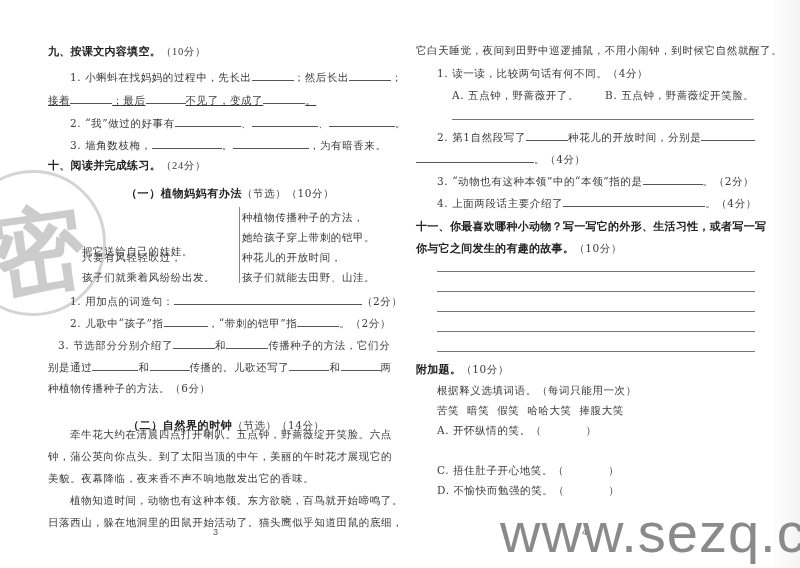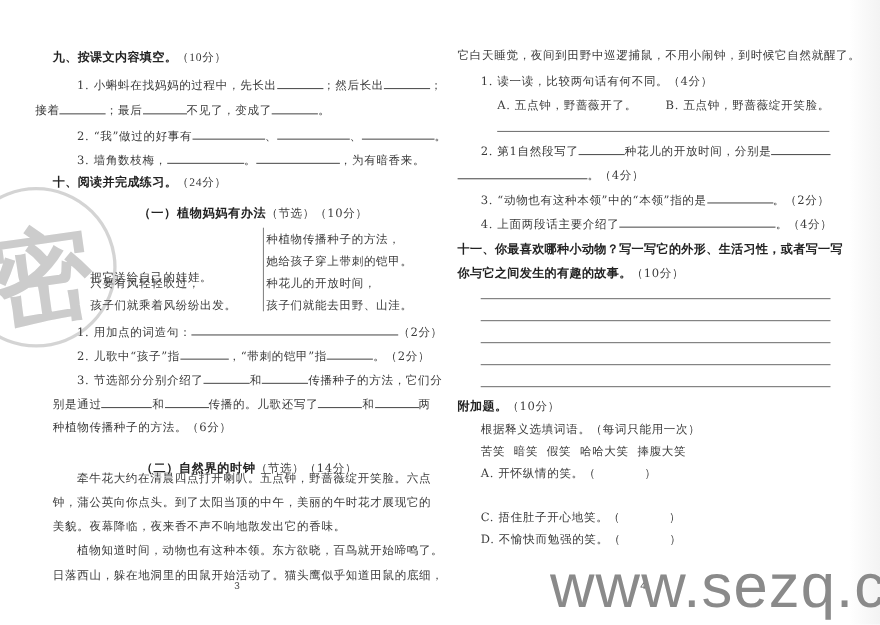--- a/index.html
+++ b/index.html
@@ -32,21 +32,21 @@
 <div class="page left">
   <div class="stamp"></div>
   <div class="stamp-char">密</div>
 
   <div class="line" style="left:48px;top:44px;">
     <span class="h">九、按课文内容填空。</span><span class="score">（10分）</span>
   </div>
   <div class="line" style="left:70px;top:70px;">
     <span>1. 小蝌蚪在找妈妈的过程中，先长出</span><span class="blank" style="width:42px"></span><span>；然后长出</span><span class="blank" style="width:42px"></span><span>；</span>
   </div>
-  <div class="line" style="left:32px;top:93px;">
+  <div class="line" style="left:48px;top:93px;text-decoration:underline;">
     <span>接着</span><span class="blank" style="width:42px"></span><span>；最后</span><span class="blank" style="width:40px"></span><span>不见了，变成了</span><span class="blank" style="width:42px"></span><span>。</span>
   </div>
   <div class="line" style="left:70px;top:116px;">
     <span>2. “我”做过的好事有</span><span class="blank" style="width:66px"></span><span>、</span><span class="blank" style="width:66px"></span><span>、</span><span class="blank" style="width:66px"></span><span>。</span>
   </div>
   <div class="line" style="left:70px;top:138px;">
     <span>3. 墙角数枝梅，</span><span class="blank" style="width:70px"></span><span>。</span><span class="blank" style="width:76px"></span><span>，为有暗香来。</span>
   </div>
 
   <div class="line" style="left:48px;top:158px;">
@@ -64,21 +64,21 @@
   <div class="line" style="left:242px;top:231px;">她给孩子穿上带刺的铠甲。</div>
   <div class="line" style="left:242px;top:251px;">种花儿的开放时间，</div>
   <div class="line" style="left:242px;top:271px;">孩子们就能去田野、山洼。</div>
 
   <div class="line" style="left:70px;top:294px;">
     <span>1. 用加点的词造句：</span><span class="blank" style="width:188px"></span><span>（2分）</span>
   </div>
   <div class="line" style="left:70px;top:316px;">
     <span>2. 儿歌中“孩子”指</span><span class="blank" style="width:44px"></span><span>，“带刺的铠甲”指</span><span class="blank" style="width:42px"></span><span>。（2分）</span>
   </div>
-  <div class="line" style="left:70px;top:338px;">
+  <div class="line" style="left:58px;top:338px;">
     <span>3. 节选部分分别介绍了</span><span class="blank" style="width:42px"></span><span>和</span><span class="blank" style="width:42px"></span><span>传播种子的方法，它们分</span>
   </div>
   <div class="line" style="left:48px;top:360px;">
     <span>别是通过</span><span class="blank" style="width:46px"></span><span>和</span><span class="blank" style="width:40px"></span><span>传播的。儿歌还写了</span><span class="blank" style="width:40px"></span><span>和</span><span class="blank" style="width:40px"></span><span>两</span>
   </div>
   <div class="line" style="left:48px;top:382px;">种植物传播种子的方法。（6分）</div>
 
   <div class="line" style="left:128px;top:418px;">
     <span class="sub">（二）自然界的时钟</span><span>（节选）（14分）</span>
   </div>

